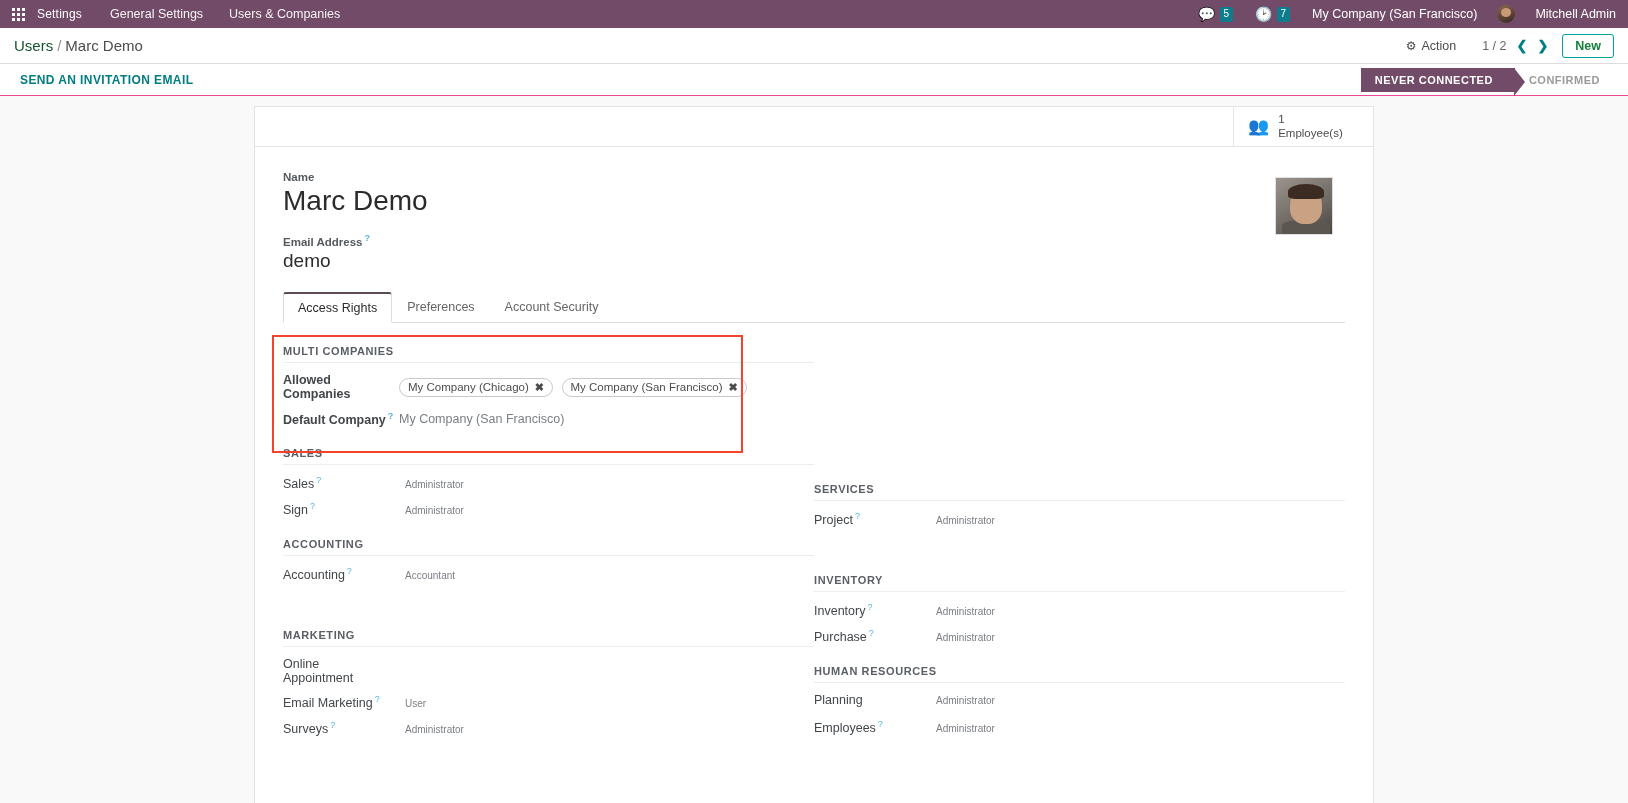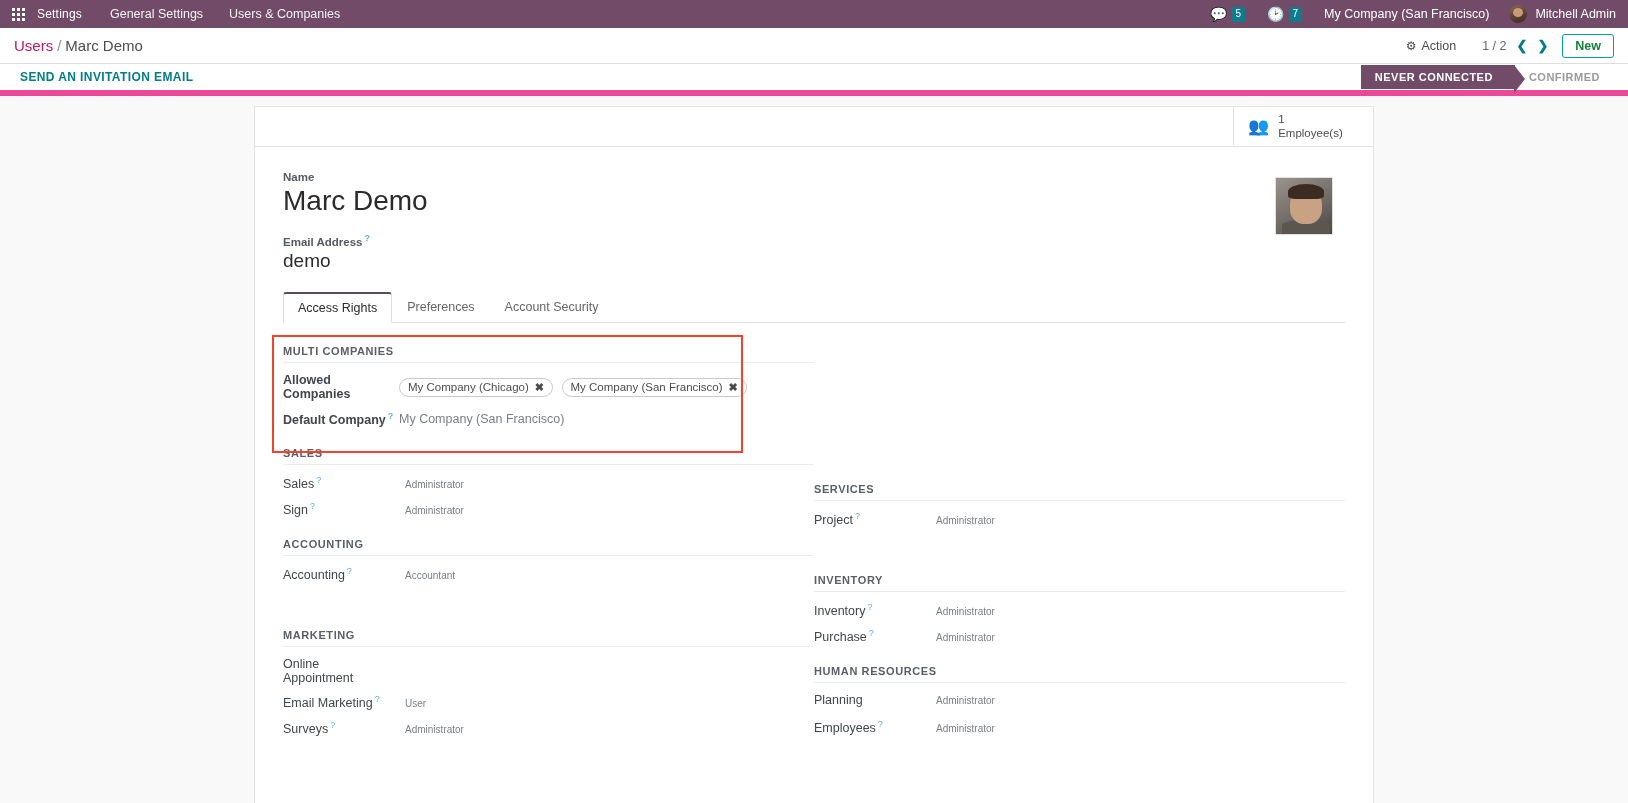--- a/index.html
+++ b/index.html
@@ -20,54 +20,54 @@
   .brand { font-size: 12px; font-weight: 400; margin-right: 28px; letter-spacing:.2px; }
   .nav-item { margin-right: 26px; font-size: 12.5px; opacity:.93; cursor:pointer; white-space:nowrap;}
   .nav-right { margin-left:auto; display:flex; align-items:center; gap:0; }
   .nav-sys { display:flex; align-items:center; margin-right:22px; cursor:pointer;}
   .nav-sys .glyph { font-size:14px; line-height:1; margin-right:4px; }
   .badge {
     background:#0d7c8d; color:#fff; font-size:10px; line-height:1;
     padding:2px 4px 3px; border-radius:2px; min-width:13px; text-align:center;
   }
   .nav-company { font-size:12.5px; margin-right:20px; white-space:nowrap; cursor:pointer; }
-  .nav-user { display:flex; align-items:center; gap:8px; font-size:12.5px; cursor:pointer;}
+  .nav-user { display:flex; align-items:center; gap:20px; font-size:12.5px; cursor:pointer;}
   .nav-avatar {
     width:18px;height:18px;border-radius:50%;overflow:hidden;flex:none;
     background:linear-gradient(160deg,#8a6a52 0%,#5d4334 55%,#3a2a22 100%);
     position:relative;
   }
   .nav-avatar::after{
     content:"";position:absolute;left:4px;top:3px;width:10px;height:9px;border-radius:50%;
     background:#c89a78;
   }
 
   
   .cp {
     background:#fff; border-bottom:1px solid #dfdcdc;
     height:36px; display:flex; align-items:center; padding:0 14px;
   }
   .breadcrumb { font-size:15px; }
-  .bc-link { color:#be185d; cursor:pointer; }
+  .bc-link { color:#14532d; cursor:pointer; }
   .bc-sep { color:#8f8f8f; margin:0 4px; }
   .bc-current { color:#4c4c4c; }
   .cp-right { margin-left:auto; display:flex; align-items:center; gap:0; }
   .action-btn { display:flex;align-items:center;gap:5px;font-size:12.5px;color:#4c4c4c;cursor:pointer;margin-right:26px;}
   .gear { font-size:12px; }
   .pager { font-size:12.5px; color:#666; display:flex; align-items:center; gap:10px; margin-right:14px; }
   .pager-nav { color:#017e84; font-size:13px; font-weight:bold; cursor:pointer; }
   .new-btn {
     border:1px solid #00a09d; color:#15803d; background:#fff;
     font-size:12.5px; font-weight:bold; padding:4px 12px; border-radius:3px; cursor:pointer;
   }
 
   
   .statusrow {
     background:#fff; height:32px; display:flex; align-items:center;
-    padding:0 14px; border-bottom:6px solid #ec4899;
+    padding:0 14px; border-bottom:1px solid #ec4899;
   }
   .invite-btn {
     color:#017e84; font-size:12px; font-weight:bold; letter-spacing:.4px;
     text-transform:uppercase; cursor:pointer; padding:4px 6px;
   }
   .statusbar { margin-left:auto; display:flex; align-items:center; }
   .st {
     font-size:11px; font-weight:bold; letter-spacing:.5px; text-transform:uppercase;
     padding:6px 14px; color:#9a9a9a; cursor:pointer; position:relative;
   }

